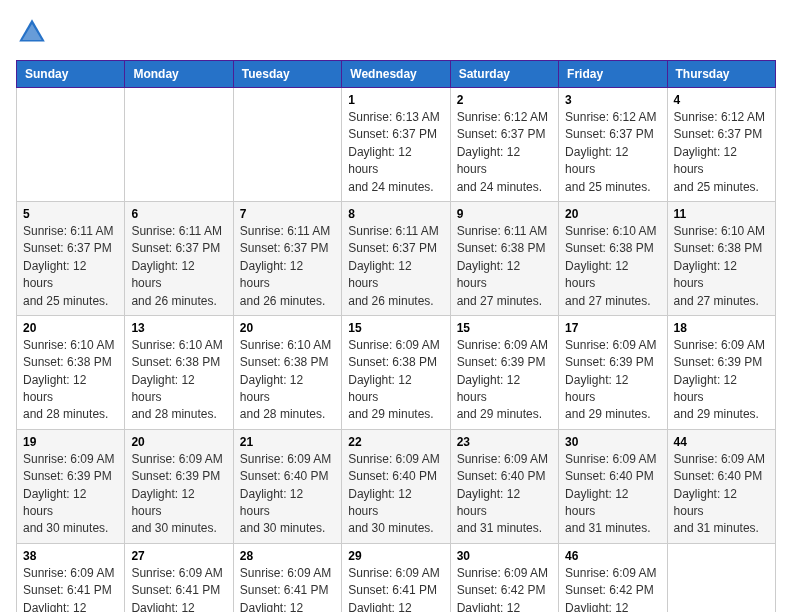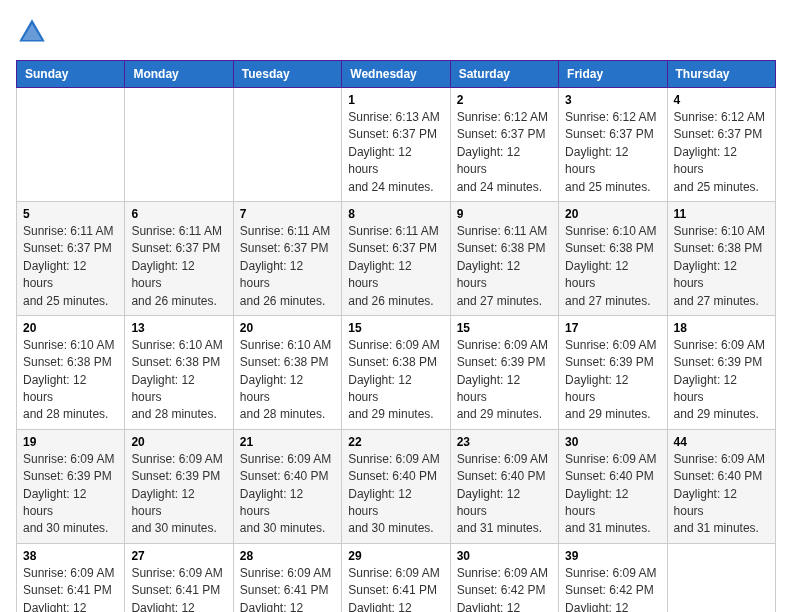--- a/index.html
+++ b/index.html
@@ -335,21 +335,21 @@
 and 32 minutes.</div>
         </td>
         <td>
           <span class="day-num">30</span>
           <div class="day-info" style="white-space: pre-line;">Sunrise: 6:09 AM
 Sunset: 6:42 PM
 Daylight: 12 hours
 and 32 minutes.</div>
         </td>
         <td>
-          <span class="day-num">39</span>
+          <span class="day-num">46</span>
           <div class="day-info" style="white-space: pre-line;">Sunrise: 6:09 AM
 Sunset: 6:42 PM
 Daylight: 12 hours
 and 32 minutes.</div>
         </td>
         <td class="empty-cell"></td>
       </tr>
     </tbody>
 </table>
 

